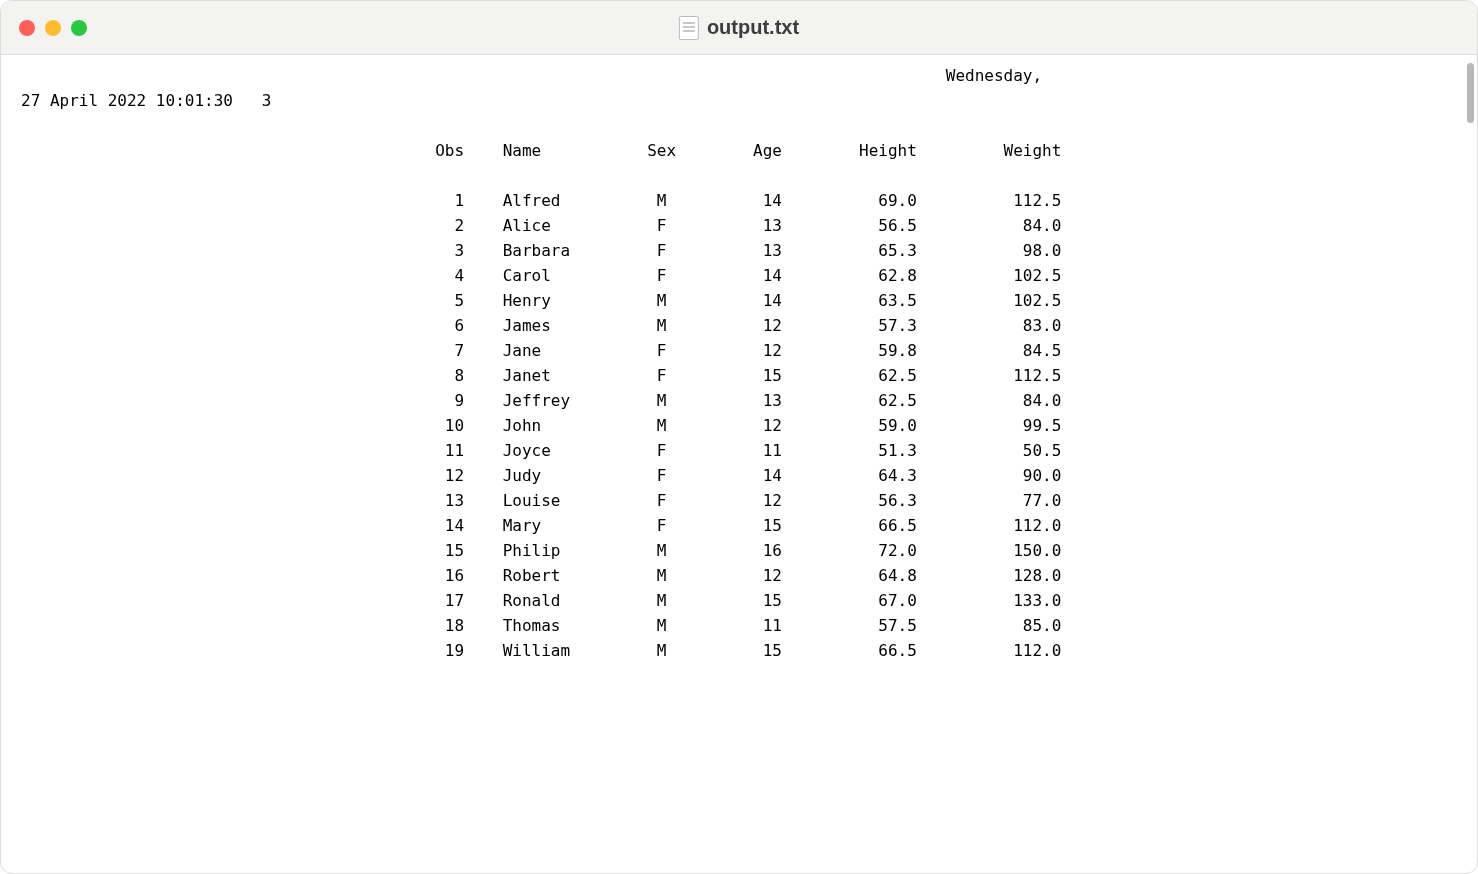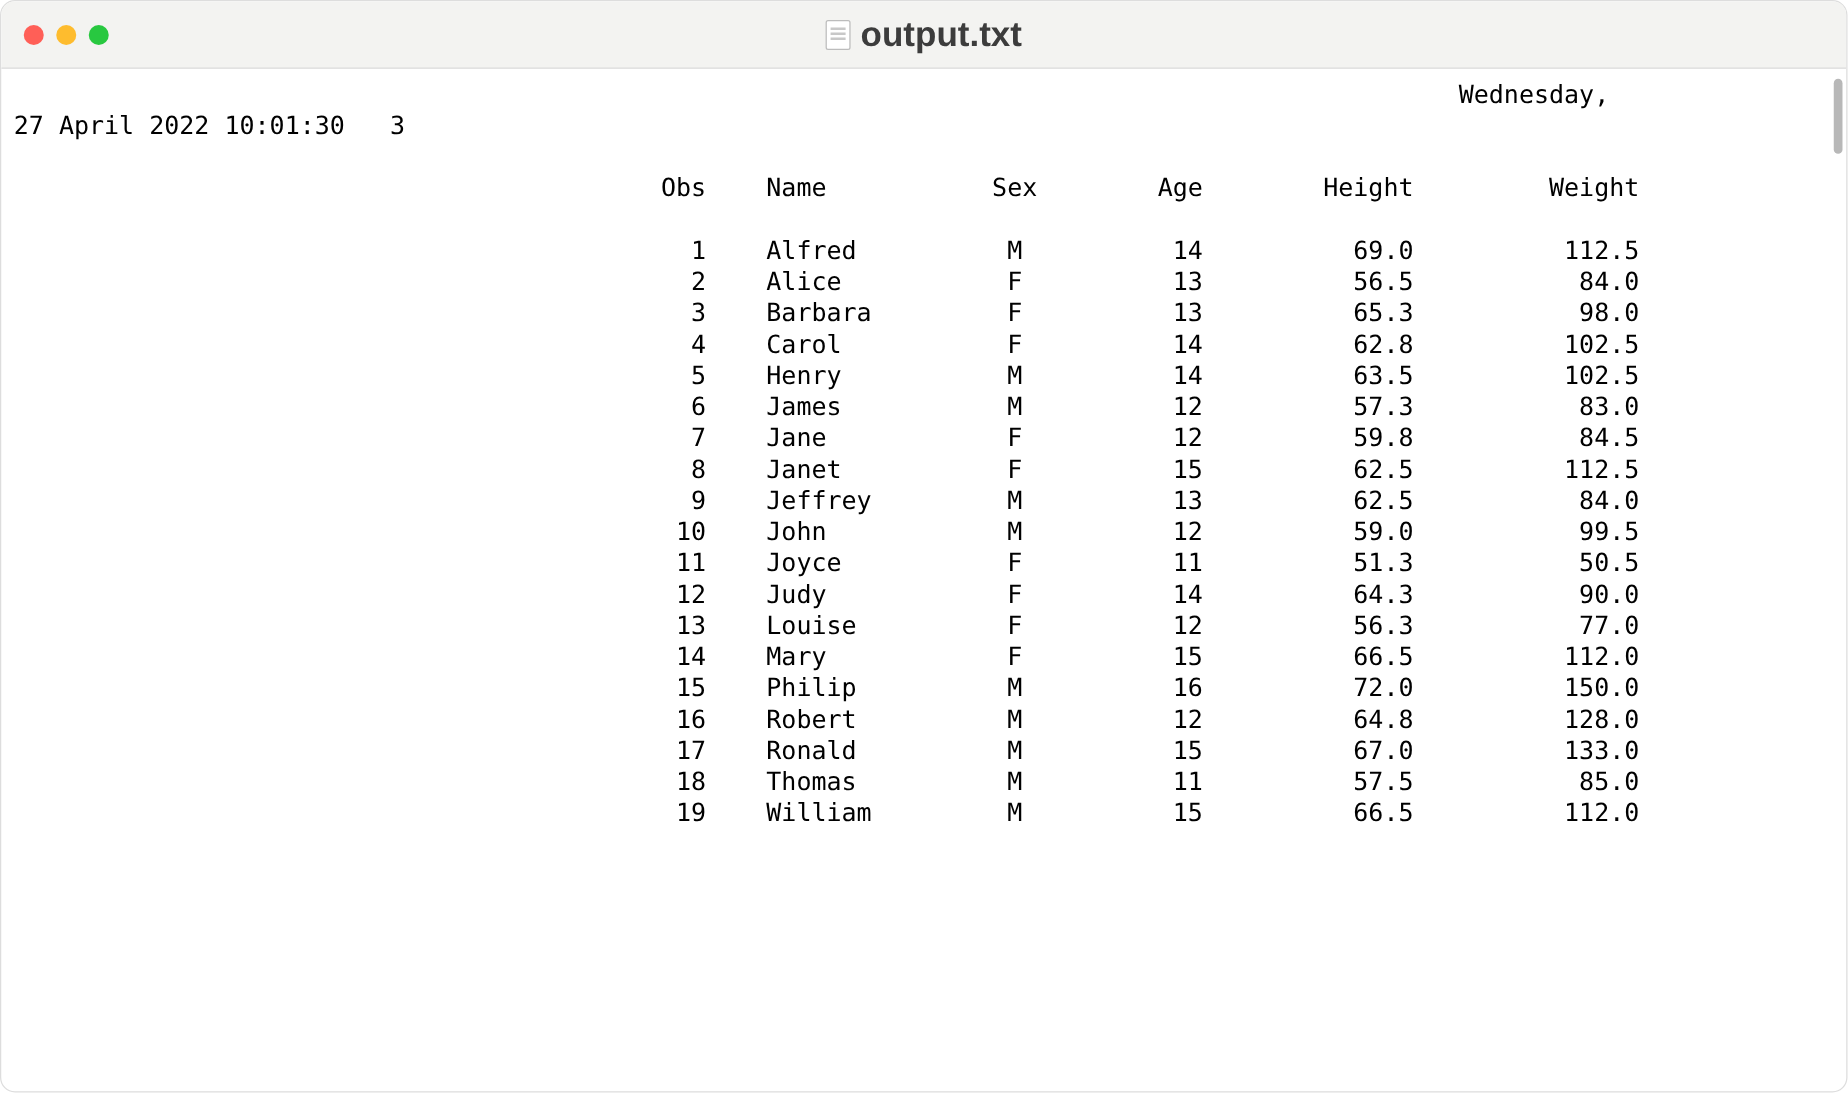--- a/index.html
+++ b/index.html
@@ -35,42 +35,42 @@
     .tl.green { background: #28c840; }
     .title-center {
       position: absolute;
       left: 50%;
       transform: translateX(-50%);
       display: flex;
       align-items: center;
       gap: 8px;
       color: #3c3c3c;
       font-weight: 600;
-      font-size: 28px;
+      font-size: 20px;
     }
     .doc-icon {
       width: 20px;
       height: 24px;
       background: #fff;
       border: 1px solid #bcbcbc;
       border-radius: 2px;
       position: relative;
       display: inline-block;
     }
     .doc-icon::before {
       content: "";
       position: absolute;
       left: 3px; right: 3px; top: 5px;
       height: 2px; background: #c8c8c8;
       box-shadow: 0 4px 0 #c8c8c8, 0 8px 0 #c8c8c8;
     }
     .content {
-      padding: 8px 10px;
+      padding: 8px 20px;
       font-family: ui-monospace, SFMono-Regular, Menlo, Monaco, Consolas, monospace;
-      font-size: 20px;
+      font-size: 16px;
       line-height: 25px;
       white-space: pre;
       color: #000;
       height: calc(874px - 54px);
       overflow: auto;
       position: relative;
     }
     .scroll-indicator {
       position: absolute;
       right: 3px;

